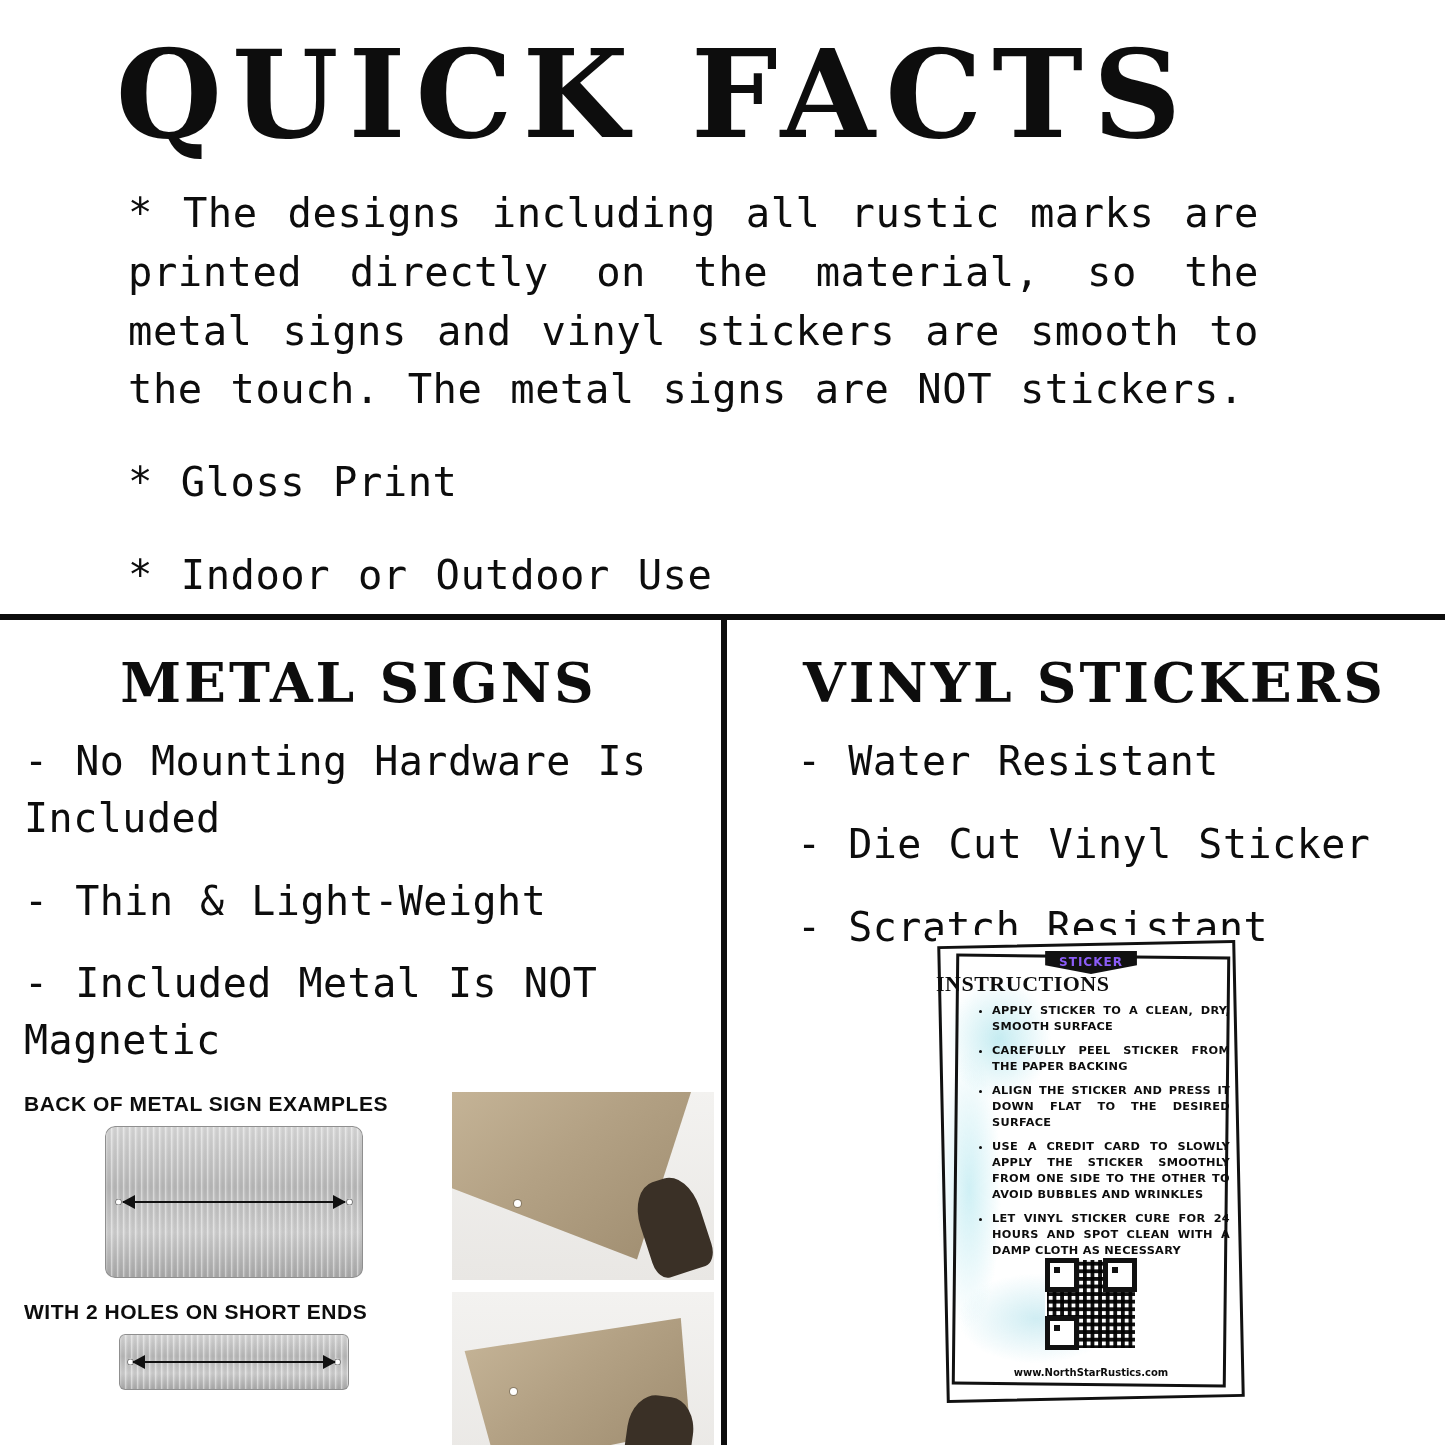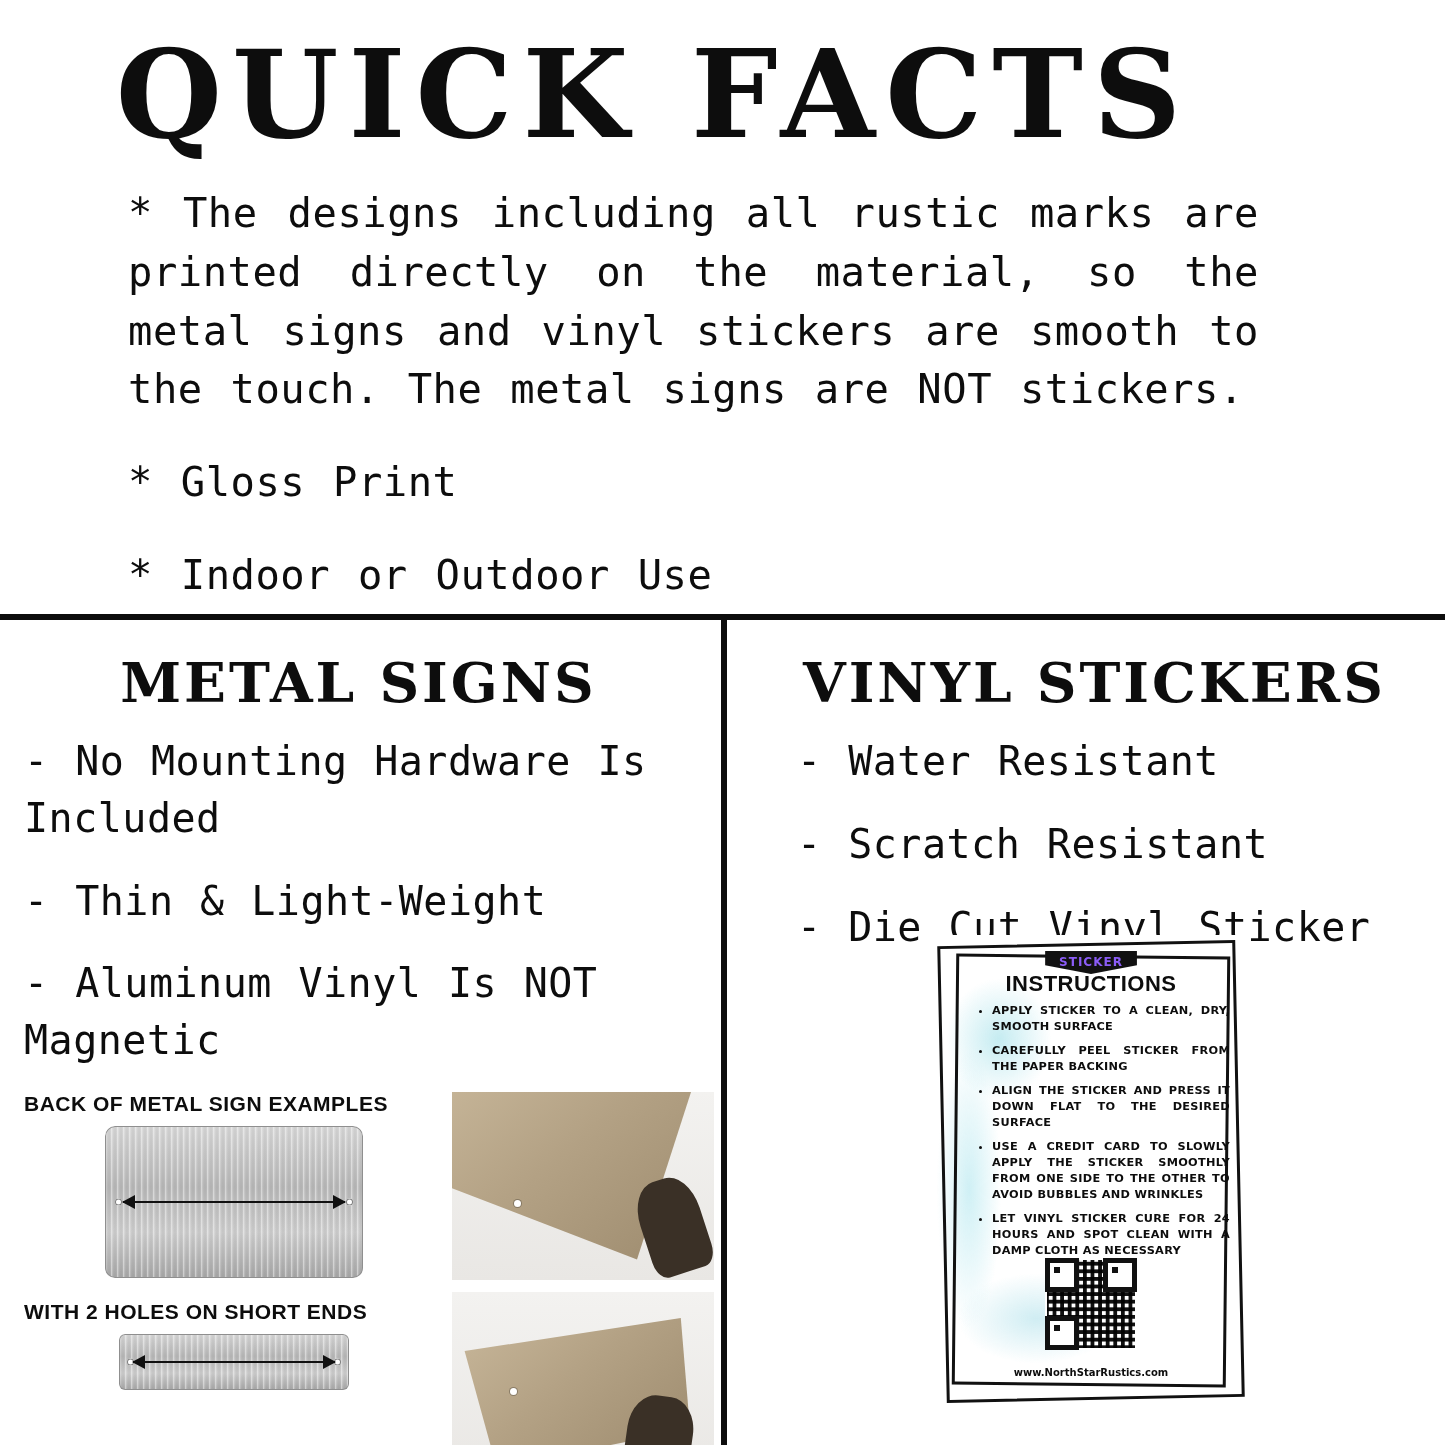--- a/index.html
+++ b/index.html
@@ -257,22 +257,22 @@
     font-family: "DejaVu Sans", sans-serif;
     font-weight: bold;
     font-size: 12px;
     letter-spacing: 1px;
     padding: 4px 14px 5px 14px;
     clip-path: polygon(0 0, 100% 0, 100% 62%, 50% 100%, 0 62%);
   }
   .card-title {
     position: absolute;
     top: 36px; left: 0; right: 0;
-    text-align: center;
-    font-family: Liberation Sans, sans-serif;
+    text-align: left;
+    font-family: Liberation Serif, serif;
     font-weight: bold;
     font-size: 22px;
     letter-spacing: 0.5px;
   }
   .steps {
     position: absolute;
     left: 38px; right: 16px; top: 68px;
     margin: 0;
     padding: 0 0 0 18px;
     font-family: "DejaVu Sans", sans-serif;
@@ -338,21 +338,21 @@
 
   <div class="hrule r1"></div>
   <div class="vrule"></div>
 
   <div class="cols">
 
     <div class="col left">
       <div class="col-title">METAL SIGNS</div>
       <p class="bullet">- No Mounting Hardware Is Included</p>
       <p class="bullet">- Thin &amp; Light-Weight</p>
-      <p class="bullet">- Aluminum Vinyl Is NOT Magnetic</p>
+      <p class="bullet">- Included Metal Is NOT Magnetic</p>
 
       <div class="metal-figs">
         <div class="left-figs-row">
           <div class="left-figs-col">
             <div class="fig-caption">BACK OF METAL SIGN EXAMPLES</div>
             <div class="sign-plate plate-big">
               <span class="hole" style="left:10px; top:50%; transform:translateY(-50%);"></span>
               <span class="hole" style="right:10px; top:50%; transform:translateY(-50%);"></span>
               <span class="arrow"></span>
             </div>
@@ -376,22 +376,22 @@
               <span class="hole-dot" style="left:58px; top:96px;"></span>
             </div>
           </div>
         </div>
       </div>
     </div>
 
     <div class="col right">
       <div class="col-title">VINYL STICKERS</div>
       <p class="bullet">- Water Resistant</p>
+      <p class="bullet">- Die Cut Vinyl Sticker</p>
       <p class="bullet">- Scratch Resistant</p>
-      <p class="bullet">- Die Cut Vinyl Sticker</p>
 
       <div class="sticker-card">
         <div class="watercolor"></div>
         <div class="frame-outer"></div>
         <div class="frame-inner"></div>
         <div class="sticker-tag">STICKER</div>
         <div class="card-title">INSTRUCTIONS</div>
         <ul class="steps">
           <li>APPLY STICKER TO A CLEAN, DRY, SMOOTH SURFACE</li>
           <li>CAREFULLY PEEL STICKER FROM THE PAPER BACKING</li>

